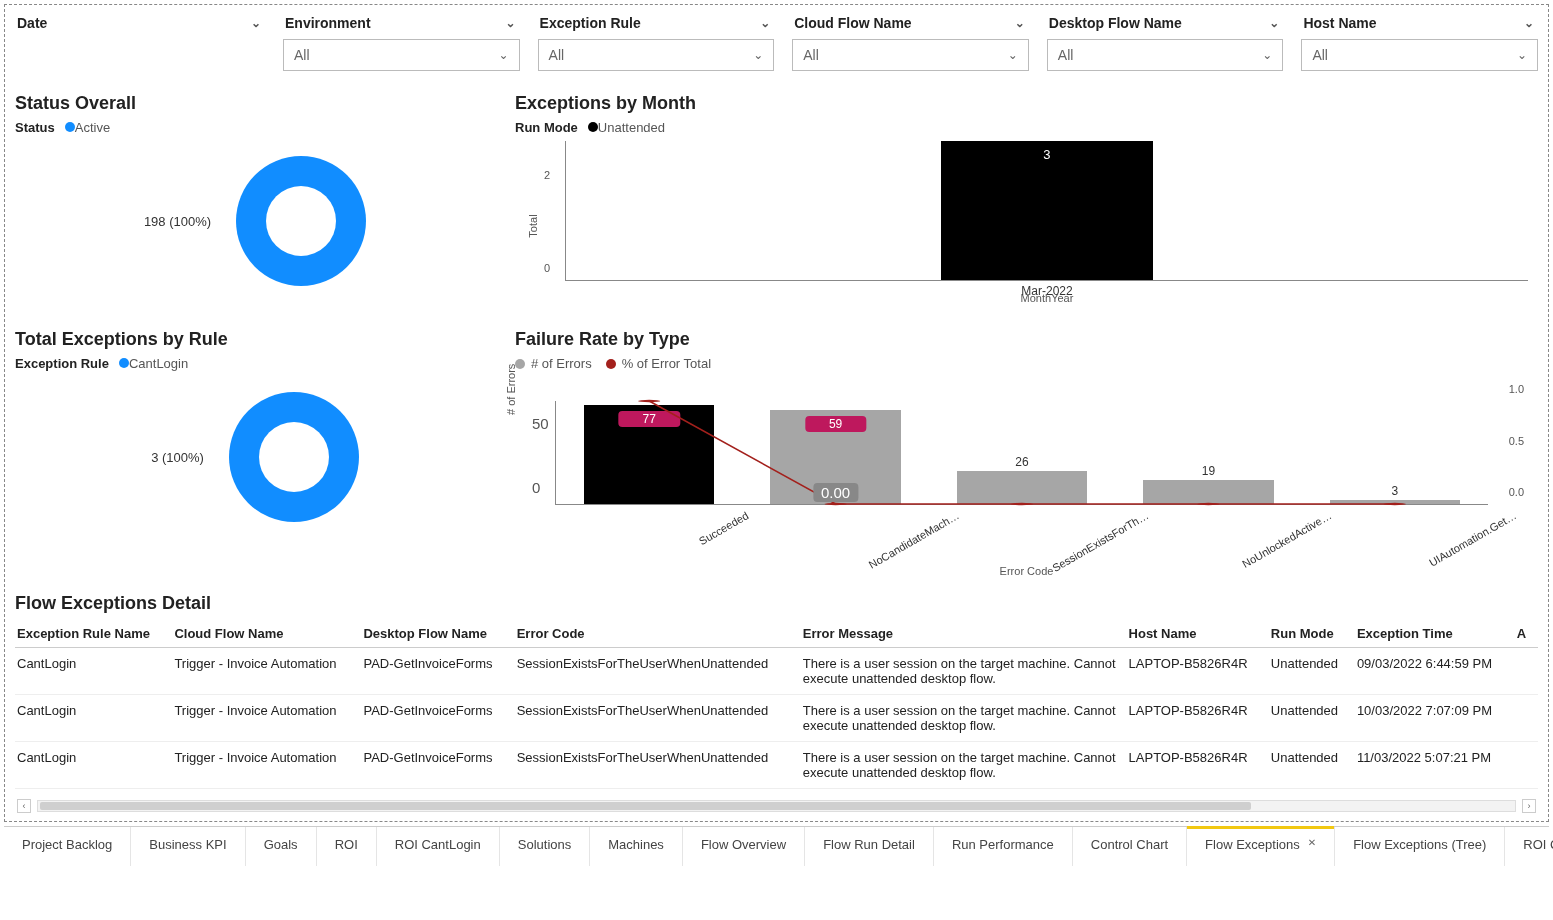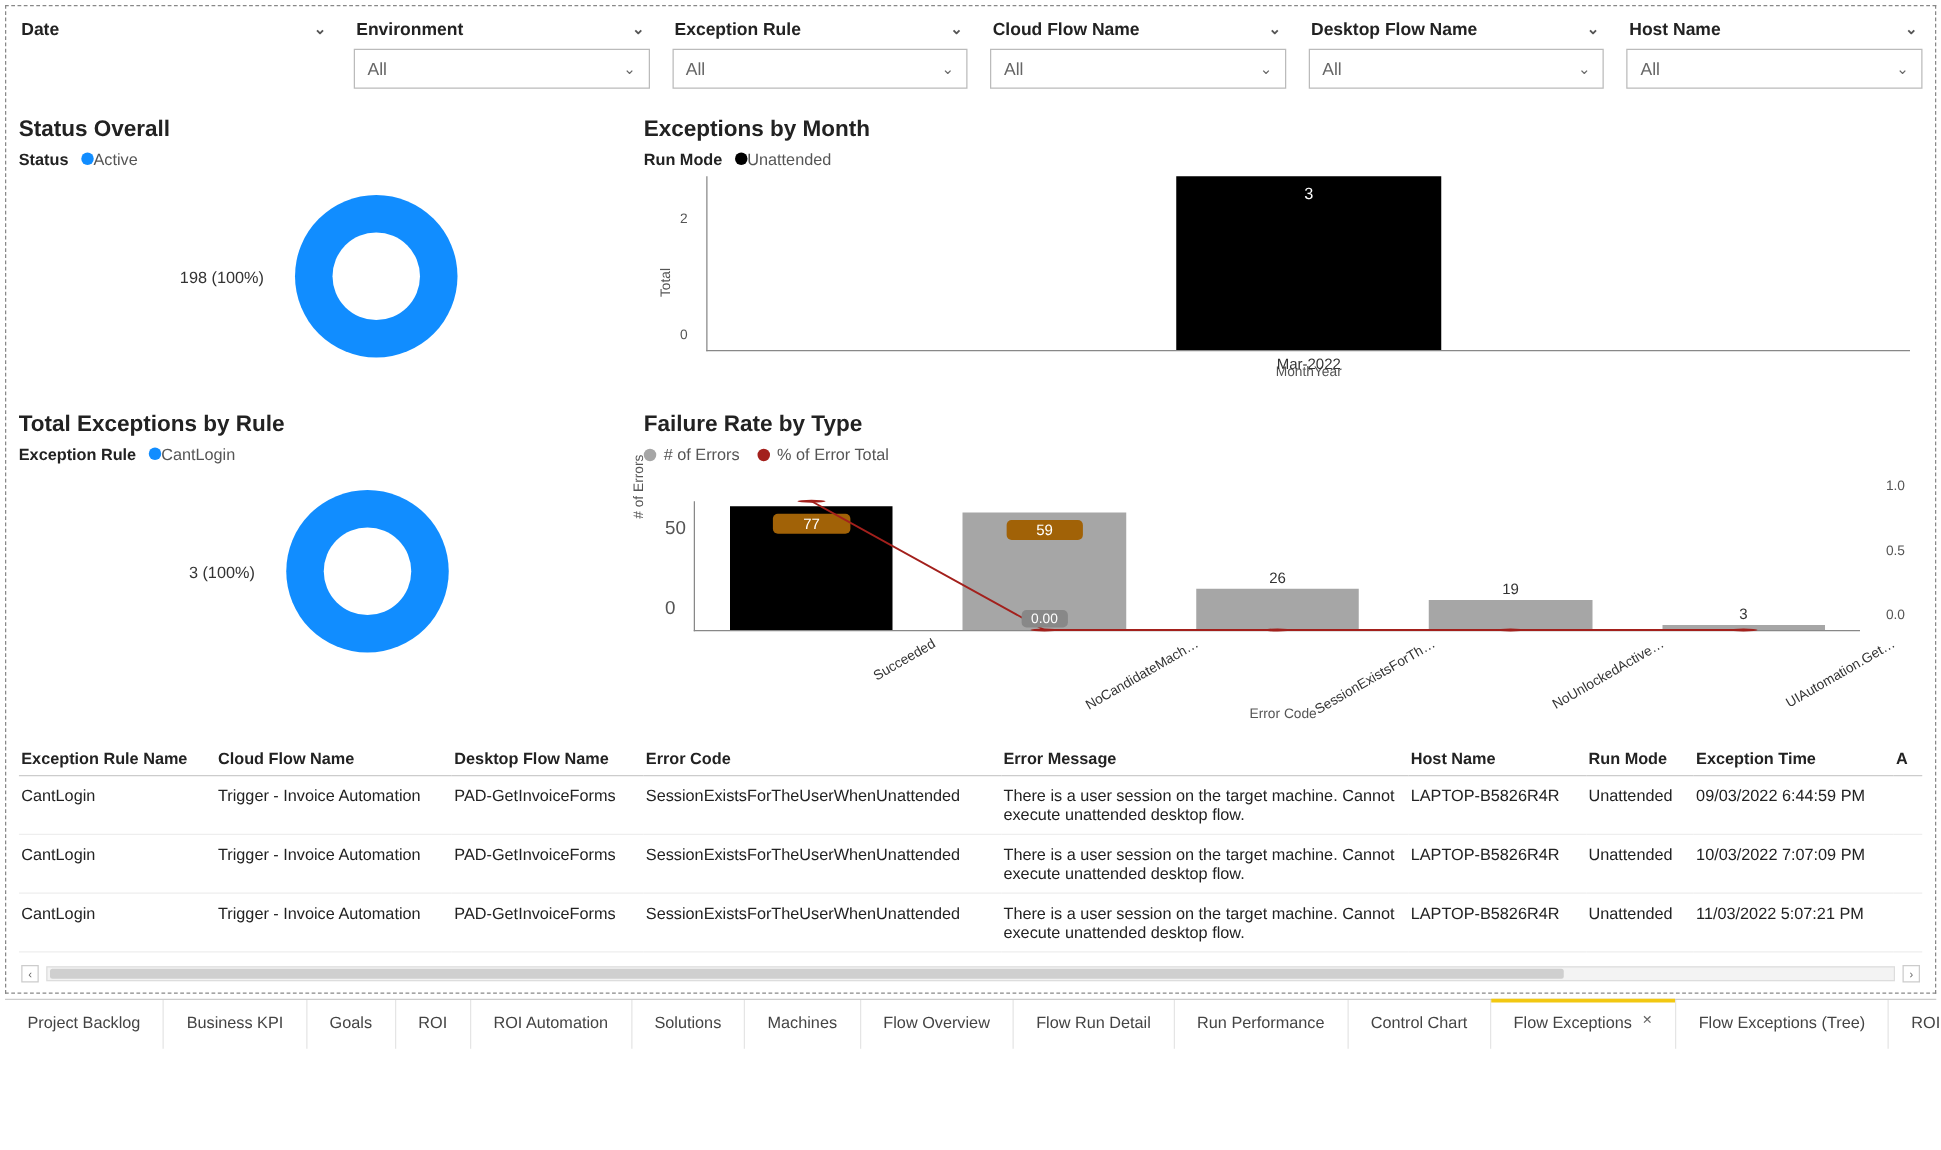--- a/index.html
+++ b/index.html
@@ -99,21 +99,21 @@
 
   
   .fr-area { position: relative; height: 200px; margin-left: 10px; margin-right: 10px; }
   .fr-plot { position: absolute; left: 30px; right: 40px; top: 24px; bottom: 72px; border-left: 1px solid #888; border-bottom: 1px solid #888; }
   .fr-y-title { position: absolute; left: -20px; top: 38px; transform: rotate(-90deg); transform-origin: left top; font-size: 11px; color: #555; }
   .fr-tick-y { position: absolute; left: -24px; font-size: 15px; color: #555; transform: translateY(-50%); }
   .fr-tick-y2 { position: absolute; right: -36px; font-size: 11px; color: #555; transform: translateY(-50%); }
   .fr-bar { position: absolute; bottom: 0; background: #A6A6A6; }
   .fr-bar.black { background: #000; }
   .fr-val { position: absolute; bottom: 100%; left: 50%; transform: translateX(-50%); font-size: 12px; color: #333; padding-bottom: 2px; white-space: nowrap; }
-  .fr-val.inside { background: #a16207; color: #fff; border-radius: 4px; padding: 1px 24px; bottom: calc(100% - 22px); }
+  .fr-val.inside { background: #be185d; color: #fff; border-radius: 4px; padding: 1px 24px; bottom: calc(100% - 22px); }
   .fr-cat { position: absolute; top: 100%; font-size: 11px; color: #333; transform: translateX(-50%) rotate(-30deg); transform-origin: right top; padding-top: 6px; white-space: nowrap; text-align:right; }
   .fr-x-title { position: absolute; left: 50%; transform: translateX(-50%); font-size: 11px; color: #555; bottom: 0px;}
 
   
   .table-scroll { overflow-x: auto; padding-bottom: 4px; }
   table.detail { border-collapse: collapse; width: 100%; font-size: 13px; }
   table.detail th { text-align: left; font-weight: 700; padding: 6px 10px 6px 2px; border-bottom: 1px solid #ccc; white-space: nowrap; }
   table.detail td { padding: 8px 10px 8px 2px; border-bottom: 1px solid #eee; vertical-align: top; }
   table.detail td.msg { max-width: 300px; }
 
@@ -305,28 +305,29 @@
             </div>
             <div class="fr-cat" style="left: 97%;">UIAutomation.Get…</div>
             <svg width="100%" height="100%" viewBox="0 0 100 100" preserveAspectRatio="none" style="position: absolute; left: 0px; top: 0px; overflow: visible;">
               <path d="M10 0 L30 100 L50 100 L70 100 L90 100 " stroke="#A3201C" stroke-width="1.5" fill="none" vector-effect="non-scaling-stroke"></path>
               <circle cx="10" cy="0" r="1.2" fill="#A3201C"></circle>
               <circle cx="30" cy="100" r="1.2" fill="#A3201C"></circle>
               <circle cx="50" cy="100" r="1.2" fill="#A3201C"></circle>
               <circle cx="70" cy="100" r="1.2" fill="#A3201C"></circle>
               <circle cx="90" cy="100" r="1.2" fill="#A3201C"></circle>
             </svg>
-            <div style="position: absolute; left: 30%; bottom: 2%; transform: translateX(-50%); background: rgb(136, 136, 136); color: rgb(255, 255, 255); font-size: 11px; padding: 1px 8px; border-radius: 4px;">0.00</div>
+            <div style="position: absolute; left: 30%; bottom: 2%; transform: translateX(-50%); background: rgb(136, 136, 136); color: rgb(255, 255, 255); font-size: 15px; padding: 1px 8px; border-radius: 4px;">0.00</div>
           </div>
         <div class="fr-x-title">Error Code</div>
       </div>
     </div>
   </div>
 
   <div style="margin-top:16px;">
+    <div class="sec-title">Flow Exceptions Detail</div>
     <div class="table-scroll">
       <table class="detail">
         <thead>
             <tr id="detail-head">
               <th>Exception Rule Name</th>
               <th>Cloud Flow Name</th>
               <th>Desktop Flow Name</th>
               <th>Error Code</th>
               <th>Error Message</th>
               <th>Host Name</th>
@@ -390,21 +391,21 @@
     <div class="tab">
       <span>Business KPI</span>
     </div>
     <div class="tab">
       <span>Goals</span>
     </div>
     <div class="tab">
       <span>ROI</span>
     </div>
     <div class="tab">
-      <span>ROI Automation</span>
+      <span>ROI CantLogin</span>
     </div>
     <div class="tab">
       <span>Solutions</span>
     </div>
     <div class="tab">
       <span>Machines</span>
     </div>
     <div class="tab">
       <span>Flow Overview</span>
     </div>

